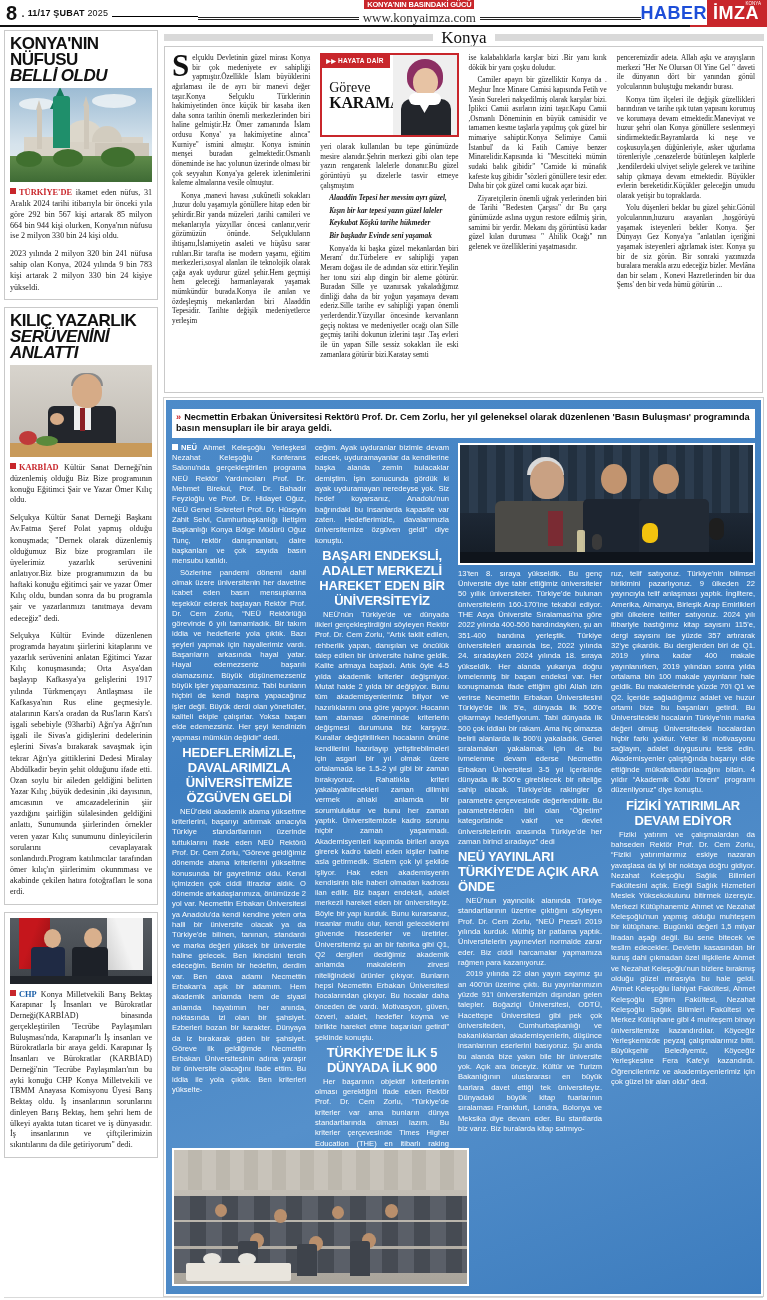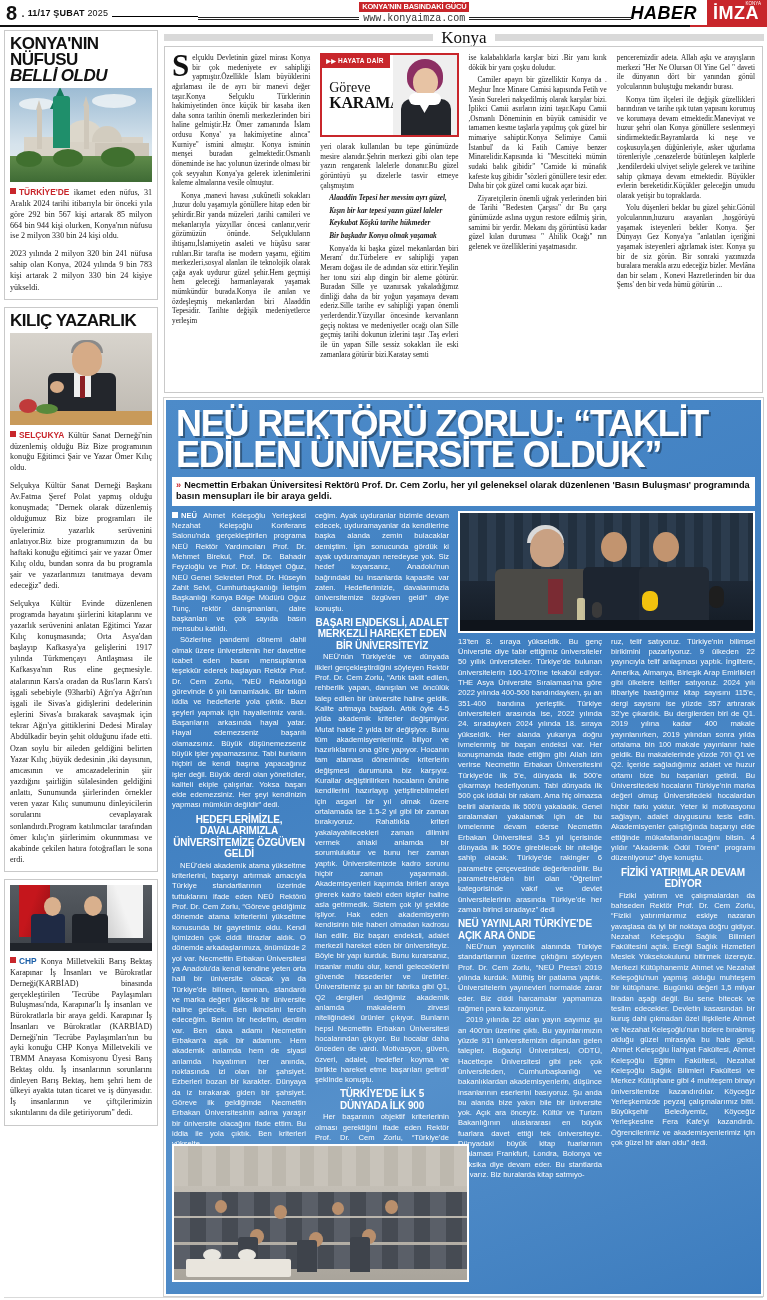--- a/index.html
+++ b/index.html
@@ -38,28 +38,27 @@
   }
   .mh-slogan {
     font-family:"Liberation Sans", sans-serif;
     font-size:7.5px; font-weight:bold; color:#ffffff;
     background:#c8262b; padding:1px 3px; letter-spacing:-0.2px;
     line-height:1.05; white-space:nowrap;
   }
   .mh-url-row { display:flex; align-items:center; width:100%; margin-top:1px; }
   .mh-url-line { flex:1; height:3px; border-top:1px solid #222; border-bottom:1px solid #222; }
   .mh-url {
-    font-family:Liberation Mono, monospace;
-    font-size:10px; color:#333; padding:0 4px; white-space:nowrap;
+    font-family:Liberation Serif, serif;
+    font-size:13px; color:#333; padding:0 4px; white-space:nowrap;
   }
   .mh-haber {
     font-family:"Liberation Sans", sans-serif;
-    font-weight:bold; font-size:18px; color:#000000; letter-spacing:.5px;
-    margin-right:10px;
-    font-style:italic;
+    font-weight:bold; font-size:18px; color:#1d4ed8; letter-spacing:.5px;
+    margin-right:0;
   }
   .mh-imza {
     background:#c8262b; color:#fff; font-family:"Liberation Sans", sans-serif;
     font-weight:bold; font-size:18px; letter-spacing:.5px;
     padding:2px 8px 2px 6px; height:26px; display:flex;
     align-items:center; position:relative;
   }
   .mh-imza .tiny {
     position:absolute; top:1px; right:6px; font-size:4.5px;
     font-weight:normal; letter-spacing:0;
@@ -152,21 +151,21 @@
   .bk-m1-suit { position:absolute; left:15%; top:44%; width:24%; height:46%;
                 background:#1f2a44; border-radius:4px 4px 0 0; }
   .bk-m2-head { position:absolute; left:52%; top:16%; width:18px; height:20px;
                 background:#d9b08d; border-radius:50%; }
   .bk-m2-suit { position:absolute; left:44%; top:44%; width:25%; height:46%;
                 background:#1d2128; border-radius:4px 4px 0 0; }
   .bk-table { position:absolute; left:0; right:0; bottom:0; height:12%; background:#20242a; }
 
   .lsum { margin-top:5px; font-size:8.1px; line-height:1.33; color:#1b1b1b; text-align:justify; }
   .lsum-sq { display:inline-block; width:6px; height:6px; background:#c8262b; margin-right:3px; vertical-align:1px; }
-  .lsum-kw { font-family:Liberation Sans, sans-serif; font-weight:bold; font-size:8.4px; }
+  .lsum-kw { font-family:Liberation Serif, serif; font-weight:bold; font-size:8.4px; }
   .lsum-kw.red { color:#c8262b; }
   .lsum-kw.blue { color:#1b5fa8; }
   .lbody { margin-top:6px; font-size:8.1px; line-height:1.38; color:#1b1b1b; text-align:justify; }
   .lbody p + p { margin-top:6px; }
 
   
   .topstory {
     position:absolute; left:164px; top:46px; width:599px; height:347px;
     border:1px solid #c9c9c9; background:#fff; padding:6px 7px 5px 7px;
   }
@@ -238,21 +237,21 @@
   .ft-c { width:289px; }
   .ft-txt {
     font-family:"Liberation Sans", sans-serif;
     font-size:7.6px; line-height:1.36; color:#ffffff; text-align:justify;
   }
   .ft-txt p { text-indent:8px; margin-bottom:1px; }
   .ft-txt p.noind { text-indent:0; }
   .ft-sq { display:inline-block; width:6px; height:6px; background:#ffffff; margin-right:3px; vertical-align:0px; }
   .ft-kw { font-weight:bold; }
   .ft-sub {
-    font-family:"Liberation Sans", sans-serif; font-weight:bold; font-size:10px;
+    font-family:"Liberation Sans", sans-serif; font-weight:bold; font-size:13px;
     line-height:1.15; color:#ffffff; text-align:center; margin:3px 0 1px 0;
     letter-spacing:-0.2px;
   }
   .ft-sub.left { text-align:left; }
 
   
   .ftphoto1 { width:100%; height:122px; position:relative; overflow:hidden;
               border:2px solid #fff; margin-bottom:4px; background:#1b2430; }
   .p1-bg { position:absolute; inset:0; background:linear-gradient(#2b3a4d,#141b24); }
   .p1-curtain { position:absolute; left:0; top:0; width:100%; height:58%;
@@ -365,35 +364,36 @@
         <span>ikamet eden nüfus, 31 Aralık 2024 tarihi itibarıyla bir önceki yıla göre 292 bin 567 kişi artarak 85 milyon 664 bin 944 kişi olurken, Konya'nın nüfusu ise 2 milyon 330 bin 24 kişi oldu.</span>
       </div>
       <div class="lbody">
         <p>2023 yılında 2 milyon 320 bin 241 nüfusa sahip olan Konya, 2024 yılında 9 bin 783 kişi artarak 2 milyon 330 bin 24 kişiye yükseldi.</p>
       </div>
     </div>
 
     <div class="lbox">
       <div class="lheadline">
         <span>KILIÇ YAZARLIK</span>
+        <span class="l2">SERÜVENİNİ ANLATTI</span>
       </div>
       <div class="photo photo-kilic">
         <div class="kl-bg"></div>
         <div class="kl-suit"></div>
         <div class="kl-shirt"></div>
         <div class="kl-tie"></div>
         <div class="kl-hair"></div>
         <div class="kl-head"></div>
         <div class="kl-hand"></div>
         <div class="kl-desk"></div>
         <div class="kl-flower"></div>
         <div class="kl-leaf"></div>
       </div>
       <div class="lsum">
-        <span class="lsum-sq"></span><span class="lsum-kw red">SELÇUKYA</span>
+        <span class="lsum-sq"></span><span class="lsum-kw red">KARBİAD</span>
         <span>Kültür Sanat Derneği'nin düzenlemiş olduğu Biz Bize programının konuğu Eğitimci Şair ve Yazar Ömer Kılıç oldu.</span>
       </div>
       <div class="lbody">
         <p>Selçukya Kültür Sanat Derneği Başkanı Av.Fatma Şeref Polat yapmış olduğu konuşmada; "Dernek olarak düzenlemiş olduğumuz Biz bize programları ile üyelerimiz yazarlık serüvenini anlatıyor.Biz bize programımızın da bu haftaki konuğu eğitimci şair ve yazar Ömer Kılıç oldu, bundan sonra da bu programla şair ve yazarlarımızı tanıtmaya devam edeceğiz" dedi.</p>
         <p>Selçukya Kültür Evinde düzenlenen programda hayatını şiirlerini kitaplarını ve yazarlık serüvenini anlatan Eğitimci Yazar Kılıç konuşmasında; Orta Asya'dan başlayıp Kafkasya'ya gelişlerini 1917 yılında Türkmençayı Antlaşması ile Kafkasya'nın Rus eline geçmesiyle. atalarının Kars'a oradan da Rus'ların Kars'ı işgali sebebiyle (93harbi) Ağrı'ya Ağrı'nın işgali ile Sivas'a gidişlerini dedelerinin eşlerini Sivas'a bırakarak savaşmak için tekrar Ağrı'ya gittiklerini Dedesi Miralay Abdülkadir beyin şehit olduğunu ifade etti. Ozan soylu bir aileden geldiğini belirten Yazar Kılıç ,büyük dedesinin ,iki dayısının, amcasının ve amcazadelerinin şiir yazdığını şairliğin sülalesinden geldiğini anlattı, Sunumunda şiirlerinden örnekler veren yazar Kılıç sunumunu dinleyicilerin sorularını cevaplayarak sonlandırdı.Program katılımcılar tarafından ömer kılıç'ın şiirlerimim okunmması ve akabinde çekilen hatıra fotoğrafları le sona erdi.</p>
       </div>
     </div>
 
     <div class="lbox">
       <div class="photo photo-bektas">
@@ -434,21 +434,21 @@
             <div class="cc-scarf"></div>
             <div class="cc-face"></div>
             <div class="cc-collar"></div>
             <div class="cc-vneck"></div>
           </div>
         </div>
         <p class="noind">yeri olarak kullanılan bu tepe günümüzde mesire  alanıdır.Şehrin merkezi gibi olan tepe yazın rengarenk lalelerle donanır.Bu güzel görüntüyü şu dizelerle tasvir etmeye çalışmıştım</p>
         <p class="ts-verse">Alaaddin Tepesi her mevsim ayrı güzel,</p>
         <p class="ts-verse">Kışın bir kar tepesi yazın güzel laleler</p>
         <p class="ts-verse">Keykubat Köşkü tarihe hükmeder</p>
-        <p class="ts-verse">Bir başkadır Konya olmak yaşamak</p>
+        <p class="ts-verse">Bir başkadır Evinde seni yaşamak</p>
         <p>Konya'da ki başka güzel mekanlardan biri Meram' dır.Türbelere ev sahipliği yapan Meram doğası ile de adından söz ettirir.Yeşilin her tonu  sizi alıp  dingin bir aleme götürür. Buradan Sille ye uzanırsak yakaladığımız dinliği daha da bir yoğun yaşamaya devam ederiz.Sille tarihe ev sahipliği yapan önemli yerlerdendir.Yüzyıllar öncesinde kervanların geçiş noktası  ve medeniyetler ocağı olan Sille geçmiş  tarihi dokunun izlerini taşır .Taş evleri ile ün yapan Sille sessiz sokakları  ile eski zamanlara götürür bizi.Karatay semti</p>
       </div>
 
       <div class="ts-col">
         <p class="noind">ise  kalabalıklarla karşlar bizi .Bir yanı kırık dökük bir yanı çoşku doludur.</p>
         <p>Camiler apayrı bir güzelliktir Konya da . Meşhur İnce Minare Camisi kapısında  Fetih ve Yasin Sureleri nakşedilmiş olarak karşılar bizi. İplikci Camii asırların izini taşır.Kapu Camii ,Osmanlı Döneminin en büyük camisidir ve tamamen kesme taşlarla yapılmış çok güzel bir mimariye sahiptir.Konya Selimiye Camii İstanbul' da ki Fatih Camiye benzer Minarelidir.Kapısında ki "Mescitteki mümin sudaki balık gibidir" "Camide ki münafık kafeste kuş gibidir "sözleri gönüllere tesir eder. Daha bir çok güzel cami  kucak açar bizi.</p>
         <p>Ziyaretçilerin önemli uğrak yerlerinden biri de Tarihi "Bedesten Çarşısı" dır Bu çarşı günümüzde aslına uygun restore edilmiş şirin, samimi bir yerdir. Mekanı dış görüntüsü kadar güzel kılan duruması " Ahilik Ocağı" nın gelenek ve özelliklerini yaşatmasıdır.</p>
       </div>
 
       <div class="ts-col">
@@ -457,24 +457,20 @@
         <p>Yolu düşenleri beklar bu güzel şehir.Gönül yolcularının,huzuru arayanları ,hoşgörüyü yaşamak isteyenleri bekler Konya. Şer Dünyayı Gez Konya'ya "anlatılan içeriğini yaşamak isteyenleri ağırlamak ister. Konya şu bir de siz görün. Bir sonraki yazımızda buralara merakla  arzu edeceğiz bizler. Mevlâna dan bir selam , Konevi Hazretlerinden bir dua Şems' den bir veda hümü götürün ...</p>
       </div>
 
     </div>
   </div>
 
   <div class="feature">
     <div class="ft-bggrad"></div>
     <div class="ft-inner">
 
-      <div class="ft-headline">
-        <span>NEÜ REKTÖRÜ ZORLU: “TAKLİT</span>
-        <span>EDİLEN ÜNİVERSİTE OLDUK”</span>
-      </div>
 
       <div class="ft-standfirst">
         <span class="ft-chev">»</span><span>Necmettin Erbakan Üniversitesi Rektörü Prof. Dr. Cem Zorlu, her yıl geleneksel olarak düzenlenen 'Basın Buluşması' programında basın mensupları ile bir araya geldi.</span>
       </div>
 
       <div class="ft-cols">
 
         <div class="ft-c">
           <div class="ft-txt">
             <p class="noind"><span class="ft-sq"></span><span class="ft-kw">NEÜ</span> <span>Ahmet Keleşoğlu Yerleşkesi Nezahat Keleşoğlu Konferans Salonu'nda gerçekleştirilen programa NEÜ Rektör Yardımcıları Prof. Dr. Mehmet Birekul, Prof. Dr. Bahadır Feyzioğlu ve Prof. Dr. Hidayet Oğuz, NEÜ Genel Sekreteri Prof. Dr. Hüseyin Zahit Selvi, Cumhurbaşkanlığı İletişim Başkanlığı Konya Bölge Müdürü Oğuz Tunç, rektör danışmanları, daire başkanları ve çok sayıda basın mensubu katıldı.</span></p>

